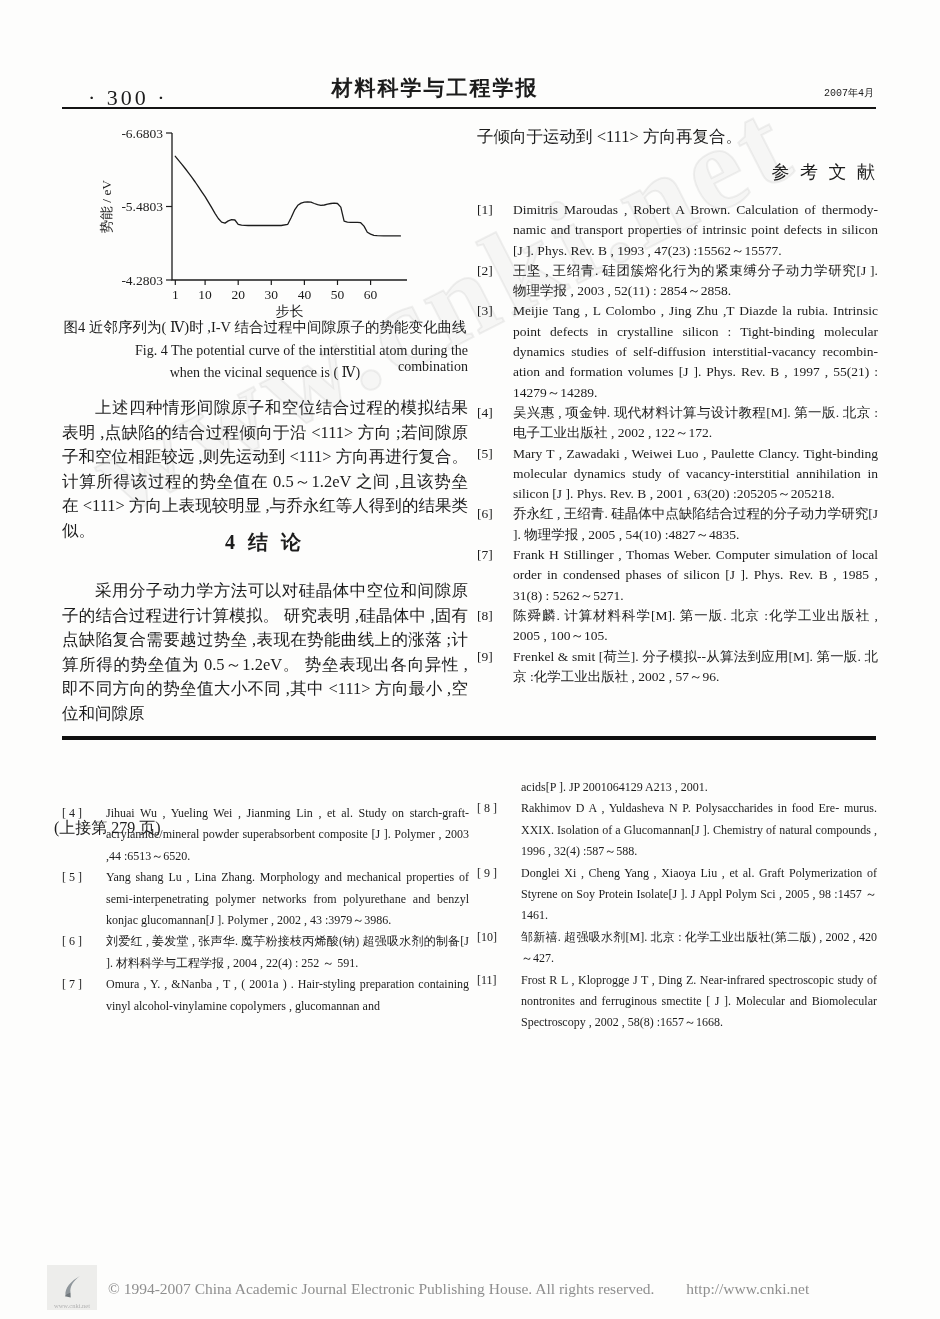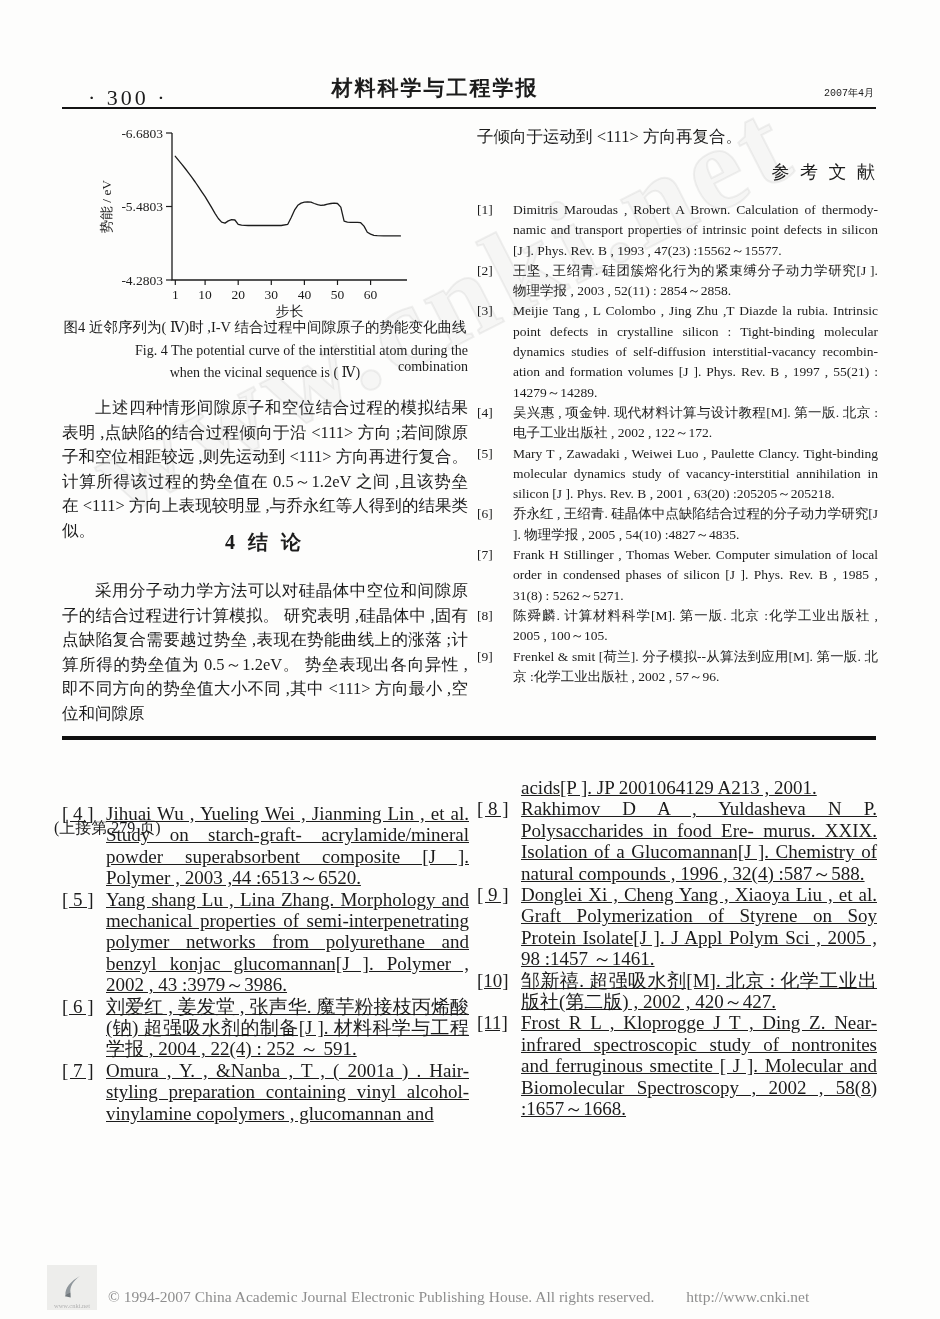--- a/index.html
+++ b/index.html
@@ -38,34 +38,34 @@
   .refs-main{left:477px;top:200px;width:401px;}
   .ref-item{display:flex;font-size:13.5px;line-height:20.3px;}
   .ref-item .ref-num{flex:0 0 36px;}
   .ref-item .ref-text{flex:1;text-align:justify;}
 
   
   .mid-divider{position:absolute;left:62px;top:736px;width:814px;height:4px;background:#101010;}
   .cont-note{position:absolute;left:54px;top:774px;font-size:16px;margin-top:44px;}
   .refs-bl{left:62px;top:803px;width:407px;}
   .refs-br{left:477px;top:777px;width:400px;}
-  .refs-bl .ref-item,.refs-br .ref-item{font-size:19px;line-height:21.4px;text-decoration:underline;}
+  .refs-bl .ref-item,.refs-br .ref-item{font-size:12px;line-height:21.4px;}
   .refs-bl .ref-item .ref-num,.refs-br .ref-item .ref-num{flex:0 0 44px;}
 
   
   .watermark{position:absolute;left:70px;top:420px;font-size:120px;font-weight:bold;
              transform:rotate(-27deg);transform-origin:left top;color:rgba(185,185,185,0.10);
              -webkit-text-stroke:2px rgba(180,180,180,0.18);letter-spacing:6px;
              pointer-events:none;white-space:nowrap;}
 
   
   .footer-logo{position:absolute;left:47px;top:1265px;width:50px;height:45px;background:#ededeb;
                display:flex;flex-direction:column;align-items:center;justify-content:flex-end;}
   .footer-logo .logo-label{font-size:6.5px;color:#b2b2b2;line-height:9px;}
-  .footer-text{position:absolute;left:108px;top:1280px;font-size:15.5px;color:#8e8e8e;margin-top:8px;}
+  .footer-text{position:absolute;left:108px;top:1280px;font-size:15.5px;color:#8e8e8e;}
   .footer-text .url{margin-left:28px;}
 </style>
 </head>
 <body>
 
 <div class="page">
 
   <div class="watermark">www.cnki.net</div>
 
   <div class="header-pagenum">· 300 ·</div>

